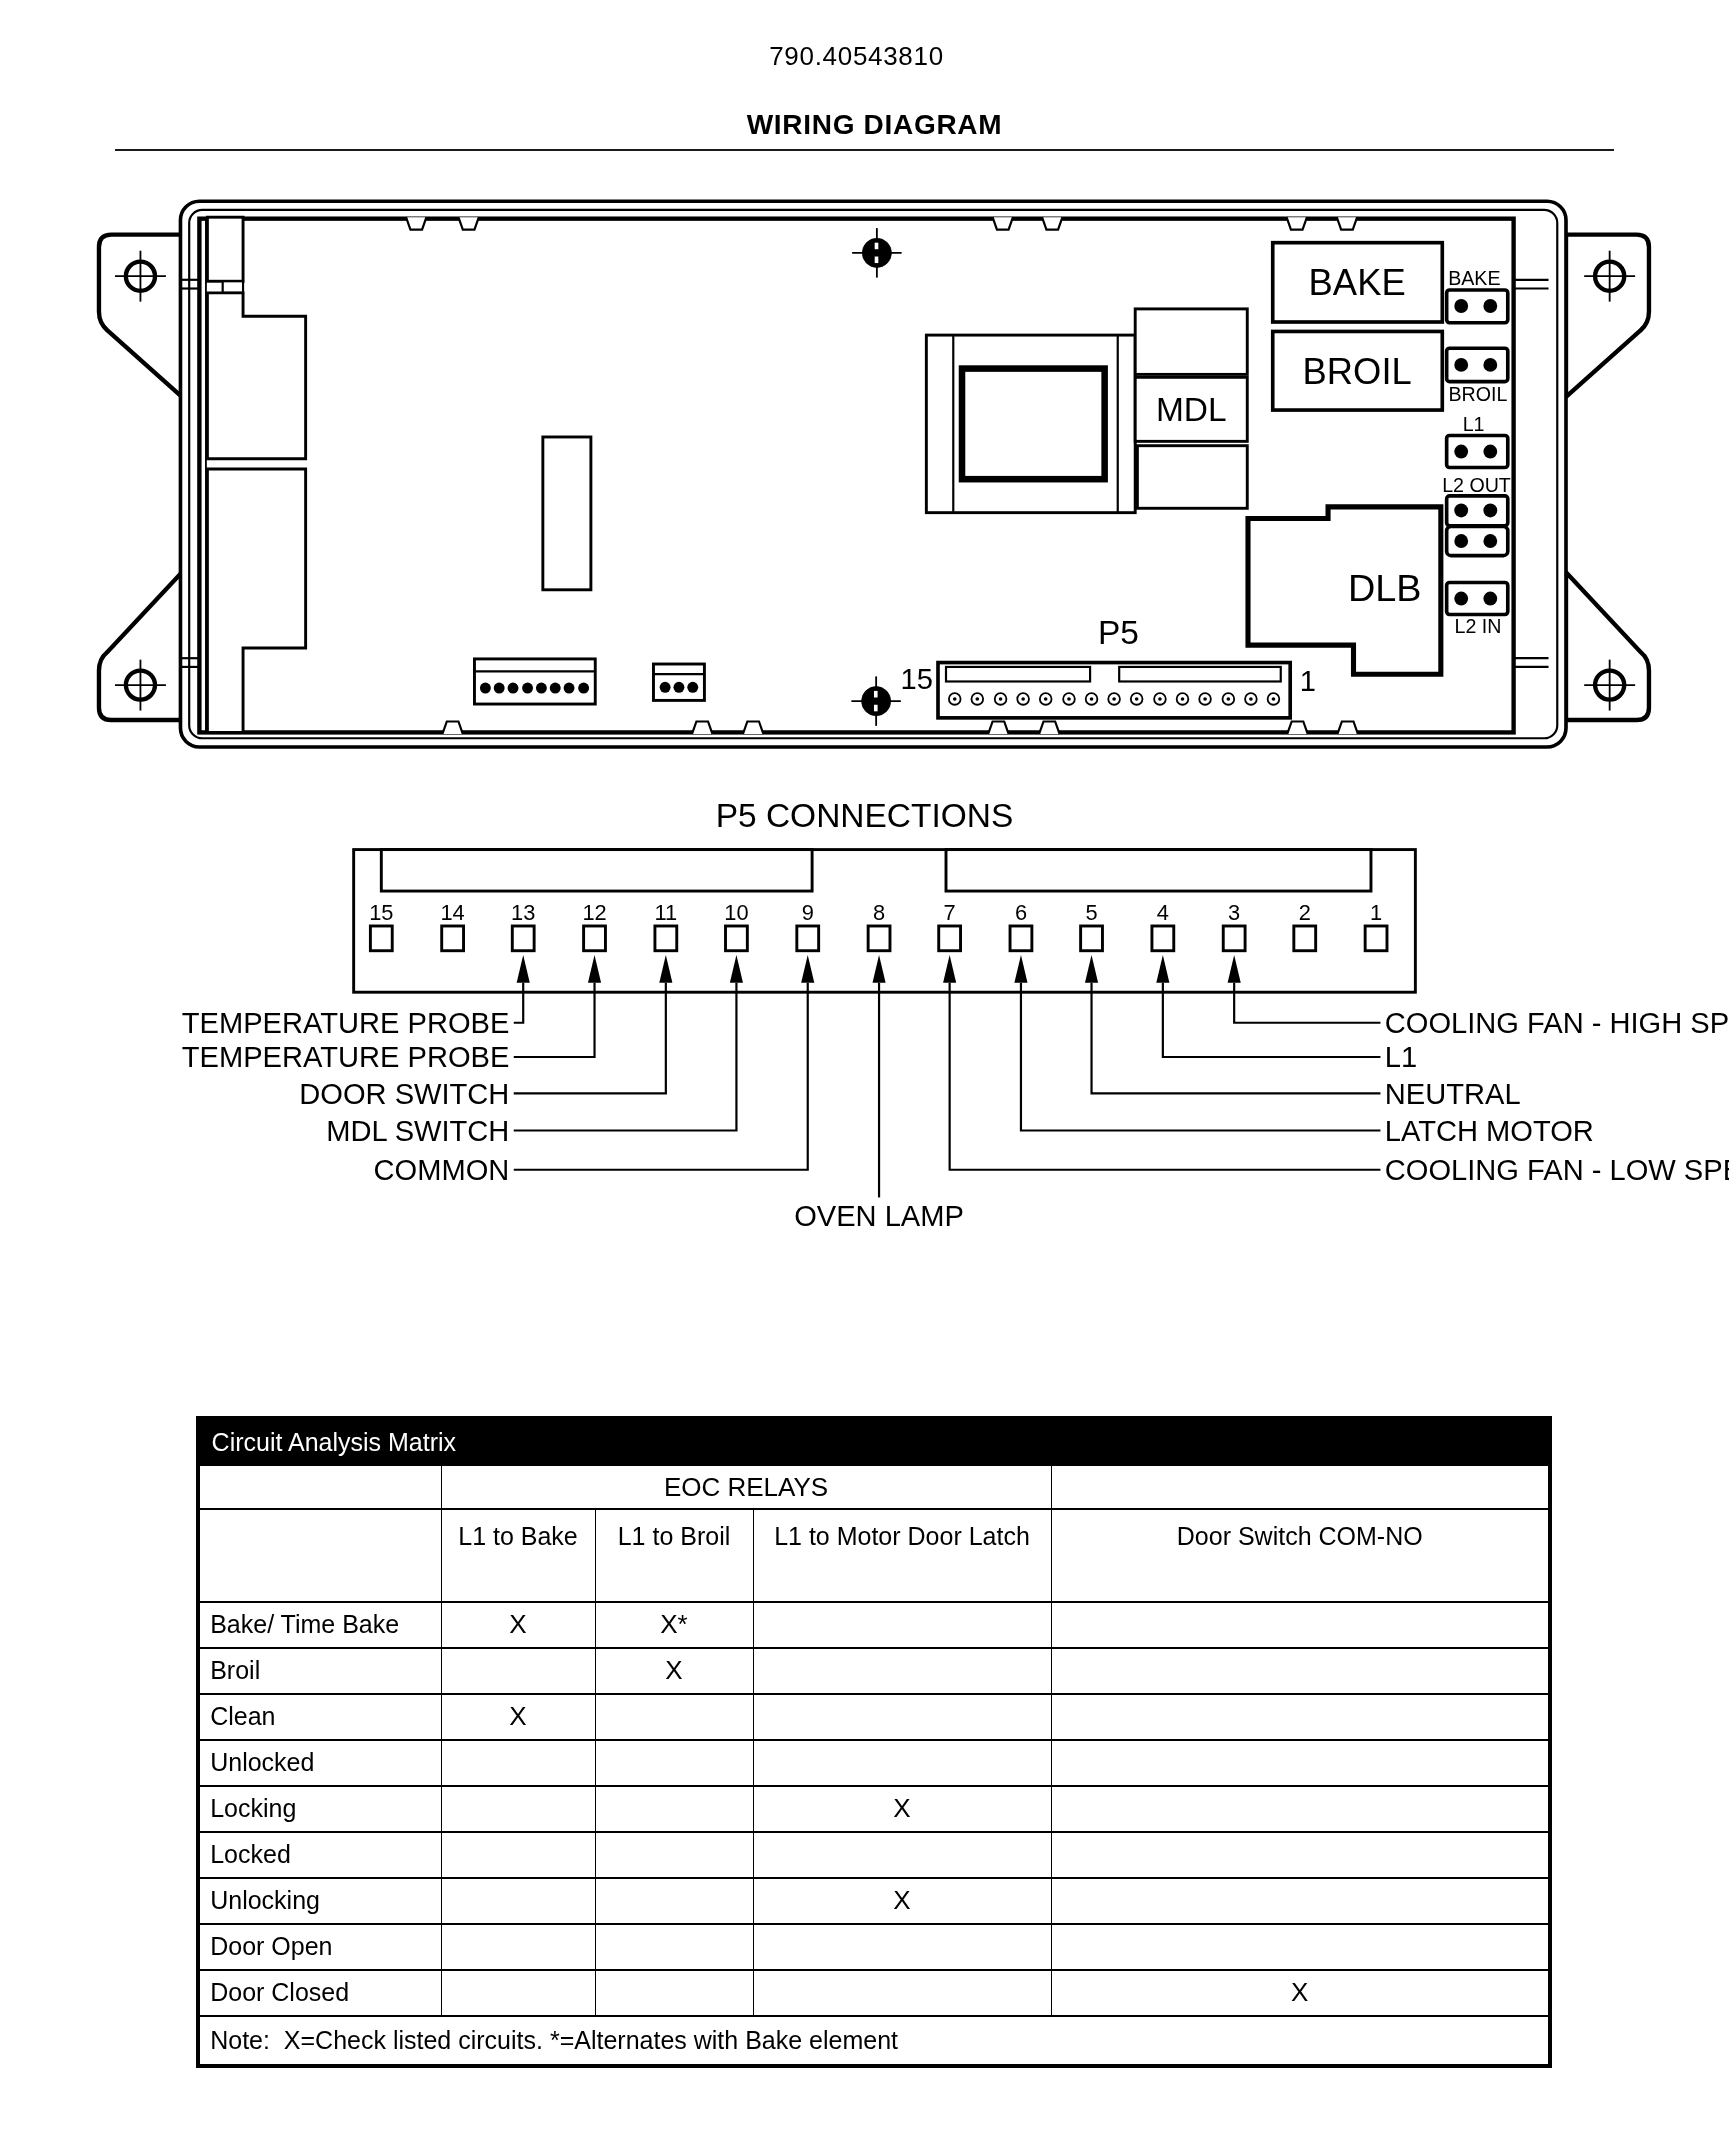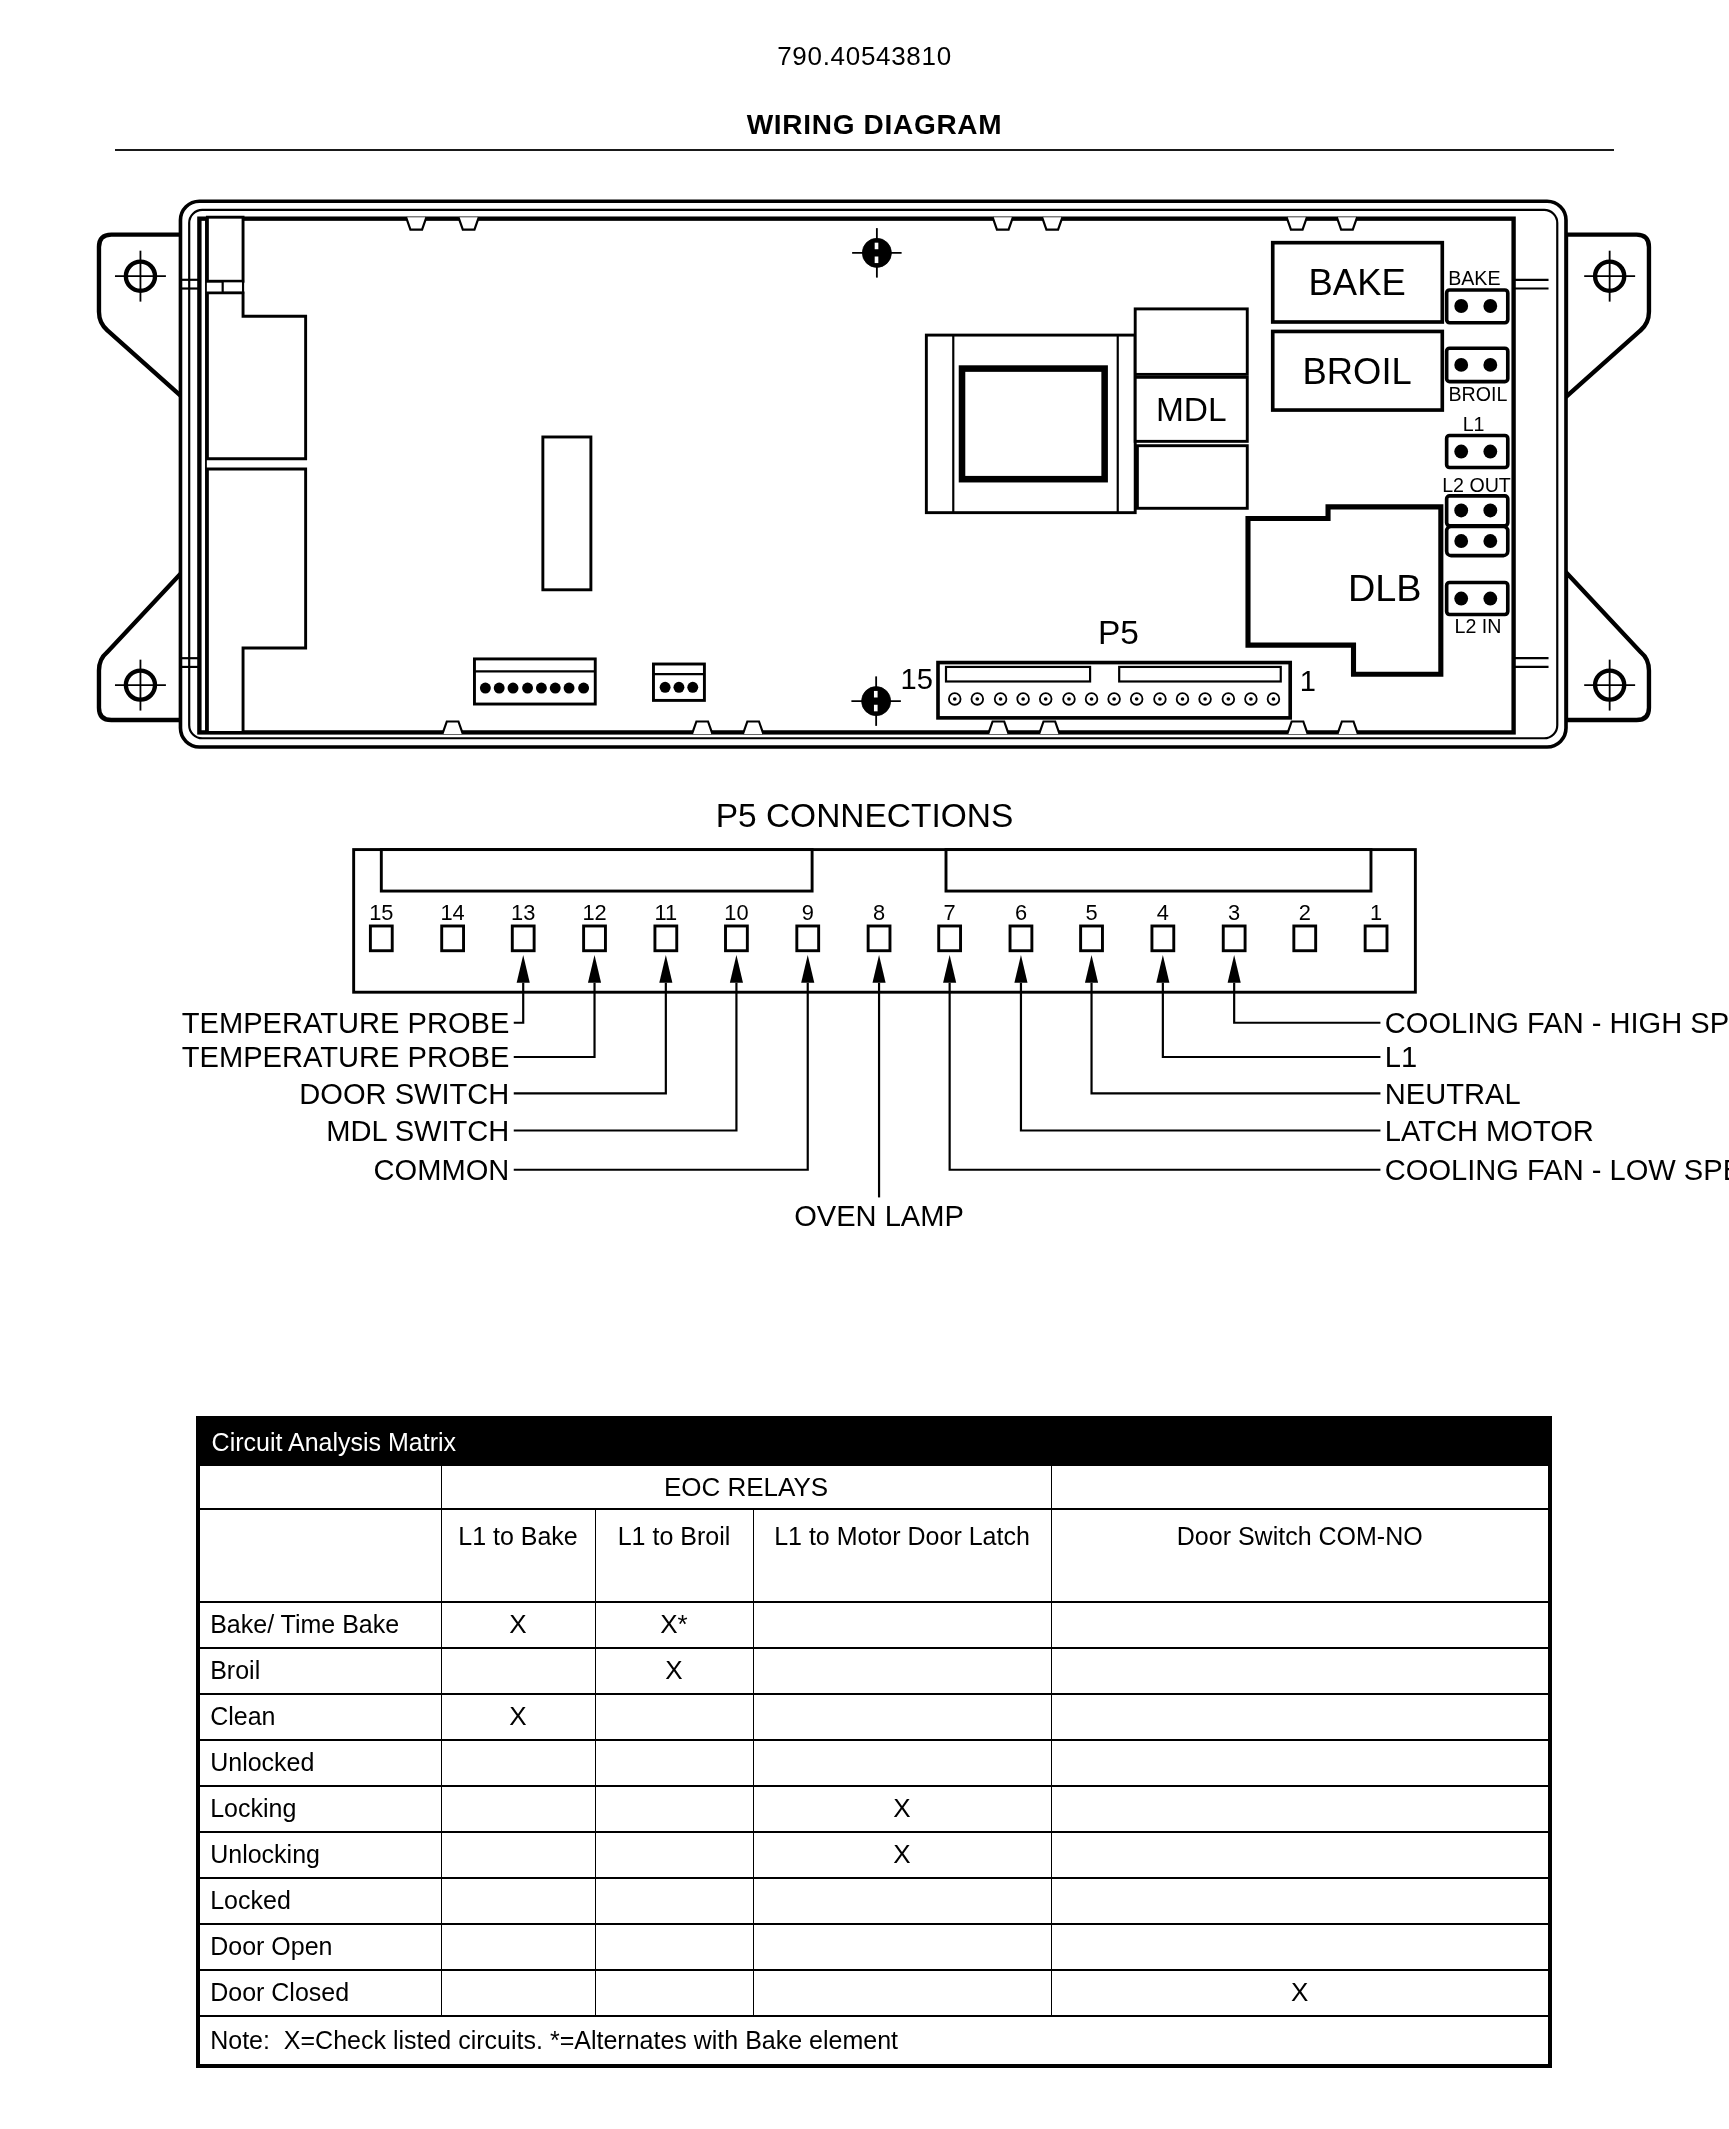--- a/index.html
+++ b/index.html
@@ -1,17 +1,17 @@
 <!DOCTYPE html>
 <html style="font-size:11.6px"><head>
 <meta charset="utf-8">
 <style>
   html,body{margin:0;padding:0;background:#fff;}
   body{width:1729px;height:2129px;position:relative;font-family:"Liberation Sans",sans-serif;color:#000;overflow:hidden;}
-  .hdr-part{position:absolute;top:41px;left:16px;width:1697px;text-align:center;font-size:26px;letter-spacing:0.7px;}
+  .hdr-part{position:absolute;top:41px;left:8px;width:1697px;text-align:center;font-size:26px;letter-spacing:0.7px;}
   .hdr-title{position:absolute;top:109px;left:10px;width:1729px;text-align:center;font-size:28px;font-weight:bold;letter-spacing:0.7px;}
   .hdr-rule{position:absolute;top:149px;left:115px;width:1499px;height:2.2px;background:#1a1a1a;}
   svg{position:absolute;left:0;top:175px;}
   svg text{fill:#000;font-family:"Liberation Sans",sans-serif;}
   .lbl-big{font-size:50px;}
   .lbl-mdl{font-size:46px;}
   .lbl-dlb{font-size:52px;}
   .lbl-term{font-size:27px;}
   .lbl-p5{font-size:46px;}
   .lbl-num{font-size:40px;}
@@ -377,31 +377,31 @@
     <td class="xcell"></td>
   </tr>
   <tr class="t-data">
     <td class="rowlabel">Locking</td>
     <td class="xcell"></td>
     <td class="xcell"></td>
     <td class="xcell">X</td>
     <td class="xcell"></td>
   </tr>
   <tr class="t-data">
+    <td class="rowlabel">Locked</td>
+    <td class="xcell"></td>
+    <td class="xcell"></td>
+    <td class="xcell"></td>
+    <td class="xcell"></td>
+  </tr>
+  <tr class="t-data">
     <td class="rowlabel">Unlocking</td>
     <td class="xcell"></td>
     <td class="xcell"></td>
     <td class="xcell">X</td>
-    <td class="xcell"></td>
-  </tr>
-  <tr class="t-data">
-    <td class="rowlabel">Locked</td>
-    <td class="xcell"></td>
-    <td class="xcell"></td>
-    <td class="xcell"></td>
     <td class="xcell"></td>
   </tr>
   <tr class="t-data">
     <td class="rowlabel">Door Open</td>
     <td class="xcell"></td>
     <td class="xcell"></td>
     <td class="xcell"></td>
     <td class="xcell"></td>
   </tr>
   <tr class="t-data">

